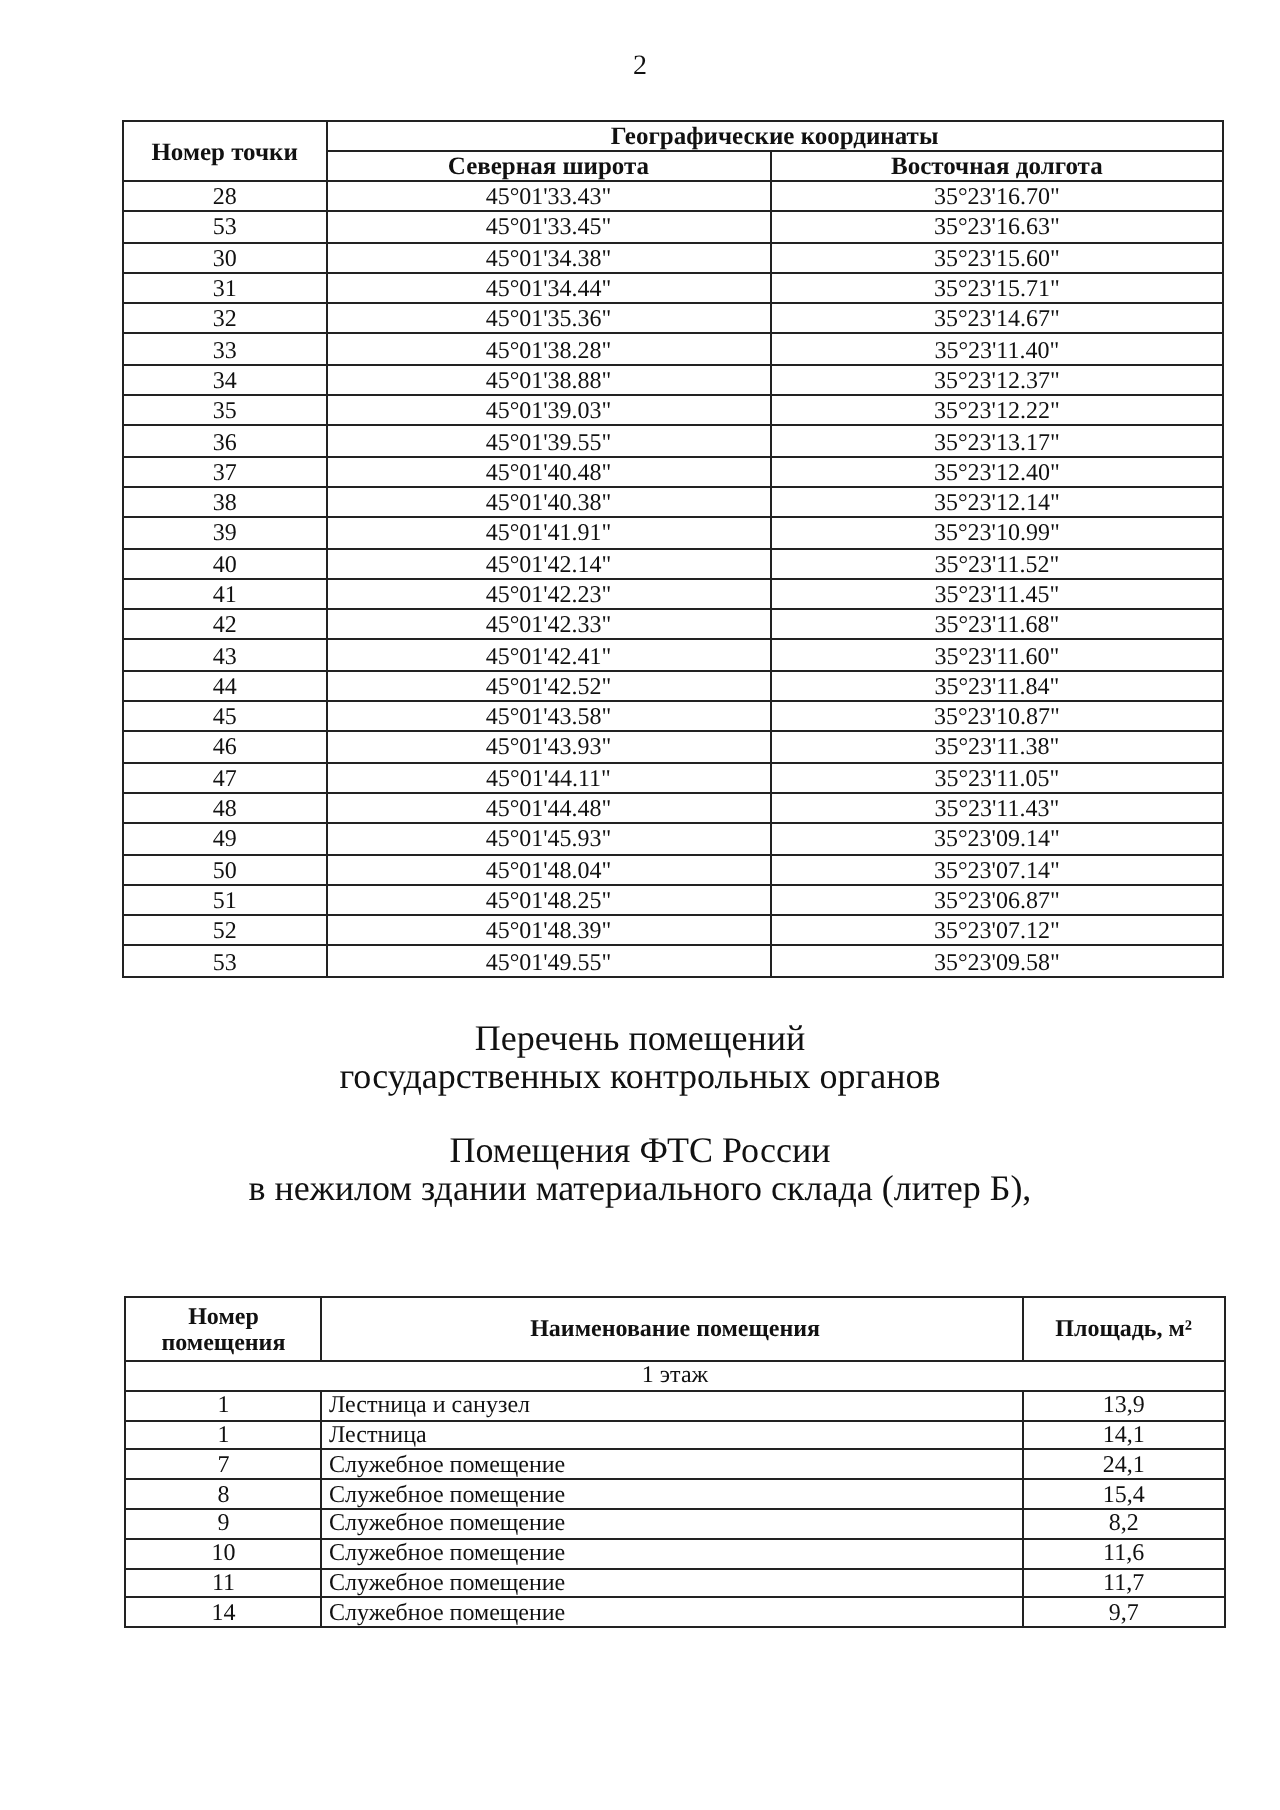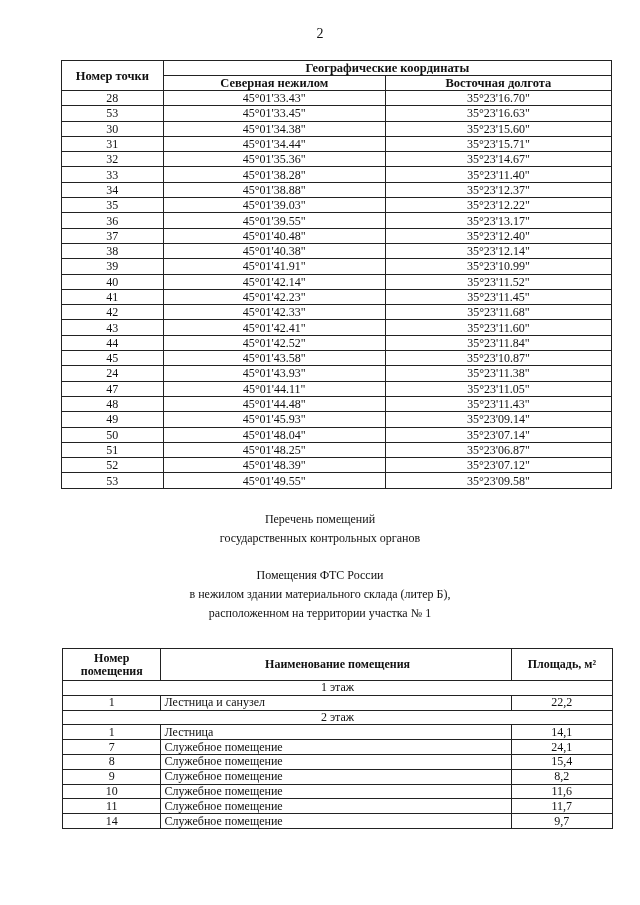--- a/index.html
+++ b/index.html
@@ -9,21 +9,21 @@
   }
   .page-num { position: absolute; top: 26px; left: 0; width: 640px; text-align: center; font-size: 14px; }
   table { border-collapse: collapse; position: absolute; }
   td, th { border: 1px solid #222; padding: 0; font-size: 12px; line-height: 14px; }
   #coords { left: 61px; top: 60px; width: 551px; }
   #coords th { font-weight: bold; font-size: 12.5px; }
   #coords td { text-align: center; height: 14.3px; }
   .c1 { width: 101px; }
   .c2 { width: 222px; }
   .c3 { width: 226px; }
-  .headings { position: absolute; left: 0; width: 640px; text-align: center; font-size: 12px; line-height: 19px; }
+  .headings { position: absolute; left: 0; width: 640px; text-align: center; font-size: 18px; line-height: 19px; }
   #h1 { top: 510px; }
   #h2 { top: 566px; }
   #rooms { left: 62px; top: 648px; width: 551px; }
   #rooms th { font-weight: bold; font-size: 12px; line-height: 13px; height: 31px; }
   #rooms td { height: 13.8px; font-size: 12px; line-height: 13px; }
   .r1 { width: 98px; text-align: center; }
   .r2 { width: 350px; text-align: left; padding-left: 3px !important; }
   .r3 { width: 101px; text-align: center; }
   .floor { text-align: center; }
 </style>
@@ -32,21 +32,21 @@
 
 <div class="page-num">2</div>
 
 <table id="coords">
   <thead>
     <tr>
       <th class="c1" rowspan="2">Номер точки</th>
       <th colspan="2">Географические координаты</th>
     </tr>
     <tr>
-      <th class="c2">Северная нежилом</th>
+      <th class="c2">Северная широта</th>
       <th class="c3">Восточная долгота</th>
     </tr>
   </thead>
   <tbody id="coords-body">
       <tr>
         <td class="c1">28</td>
         <td class="c2">45°01'33.43"</td>
         <td class="c3">35°23'16.70"</td>
       </tr>
       <tr>
@@ -128,21 +128,21 @@
         <td class="c1">44</td>
         <td class="c2">45°01'42.52"</td>
         <td class="c3">35°23'11.84"</td>
       </tr>
       <tr>
         <td class="c1">45</td>
         <td class="c2">45°01'43.58"</td>
         <td class="c3">35°23'10.87"</td>
       </tr>
       <tr>
-        <td class="c1">24</td>
+        <td class="c1">46</td>
         <td class="c2">45°01'43.93"</td>
         <td class="c3">35°23'11.38"</td>
       </tr>
       <tr>
         <td class="c1">47</td>
         <td class="c2">45°01'44.11"</td>
         <td class="c3">35°23'11.05"</td>
       </tr>
       <tr>
         <td class="c1">48</td>
@@ -178,42 +178,38 @@
 </table>
 
 <div class="headings" id="h1">
   <div>Перечень помещений</div>
   <div>государственных контрольных органов</div>
 </div>
 
 <div class="headings" id="h2">
   <div>Помещения ФТС России</div>
   <div>в нежилом здании материального склада (литер Б),</div>
-  <div>расположенном на территории участка № 1</div>
 </div>
 
 <table id="rooms">
   <thead>
     <tr>
       <th class="r1">Номер помещения</th>
       <th class="r2" style="text-align:center">Наименование помещения</th>
       <th class="r3">Площадь, м²</th>
     </tr>
   </thead>
   <tbody id="rooms-body">
       <tr>
         <td colspan="3" class="floor">1 этаж</td>
       </tr>
       <tr>
         <td class="r1">1</td>
         <td class="r2">Лестница и санузел</td>
-        <td class="r3">22,2</td>
-      </tr>
-      <tr>
-        <td colspan="3" class="floor">2 этаж</td>
+        <td class="r3">13,9</td>
       </tr>
       <tr>
         <td class="r1">1</td>
         <td class="r2">Лестница</td>
         <td class="r3">14,1</td>
       </tr>
       <tr>
         <td class="r1">7</td>
         <td class="r2">Служебное помещение</td>
         <td class="r3">24,1</td>

